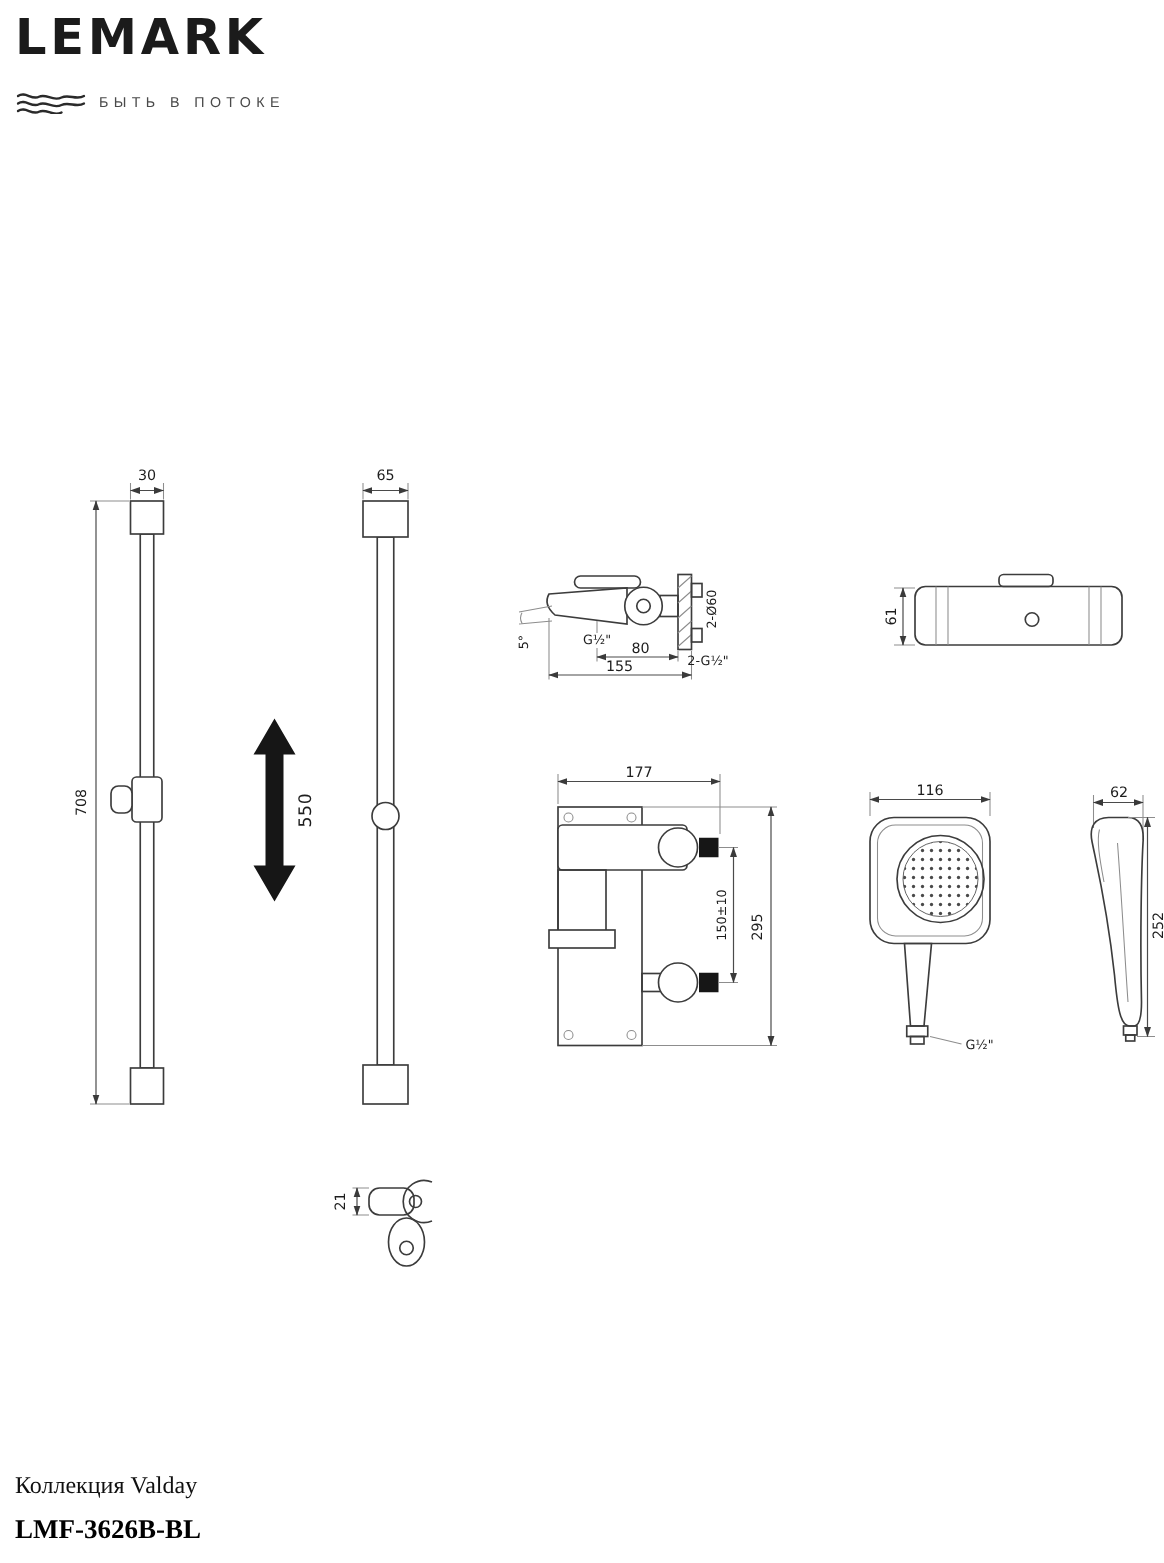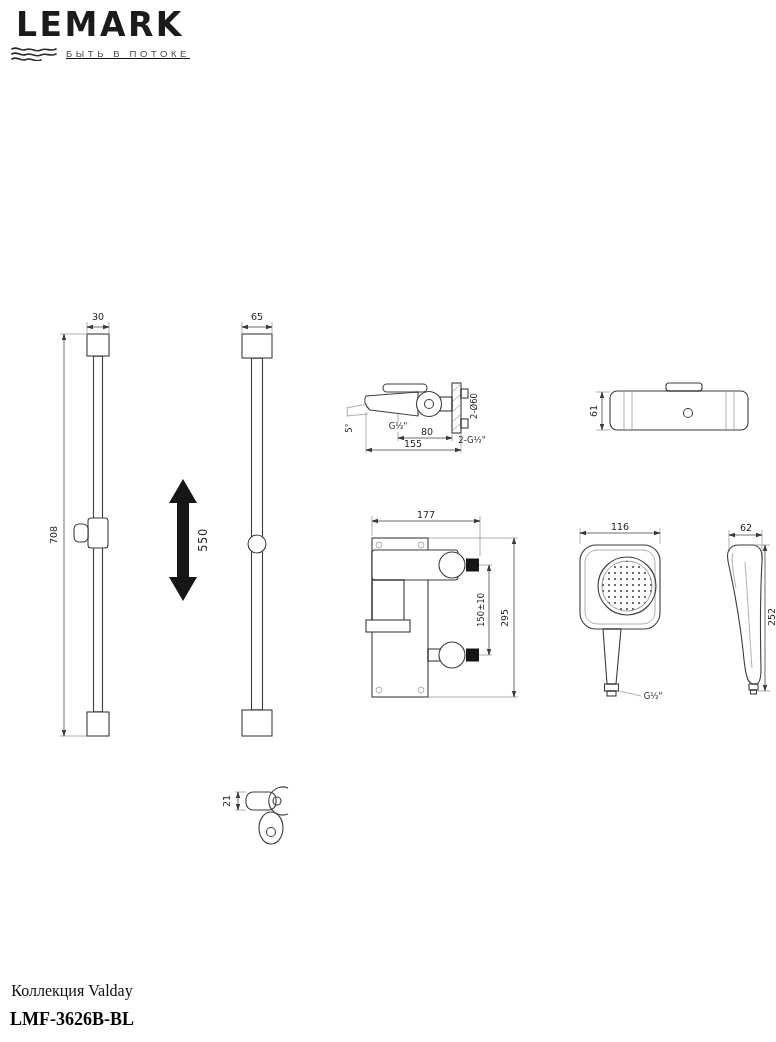--- a/index.html
+++ b/index.html
@@ -1,23 +1,23 @@
 <!DOCTYPE html>
 <html><head>
 <meta charset="utf-8">
 <style>
   html,body{margin:0;padding:0;background:#ffffff;}
   .page{position:relative;width:776px;height:1042px;background:#fff;overflow:hidden;
-        font-family:"Liberation Sans","DejaVu Sans",sans-serif;color:#111;text-align:center;}
+        font-family:"Liberation Sans","DejaVu Sans",sans-serif;color:#111;}
 
   
   .brand{position:absolute;left:10px;top:8px;}
   .brand-name{font-family:"DejaVu Sans",sans-serif;font-size:33px;font-weight:700;
               letter-spacing:2.5px;color:#1b1b1b;line-height:1;}
-  .brand-sub{display:flex;align-items:center;gap:9px;margin-top:4px;margin-left:1px;text-decoration:underline;}
+  .brand-sub{display:flex;align-items:center;gap:9px;margin-top:19px;margin-left:1px;}
   .wave-icon{width:46px;height:16px;display:block;}
   .brand-tagline{font-size:9.5px;letter-spacing:3.6px;color:#4a4a4a;font-weight:500;white-space:nowrap;}
 
   
   .drawing{position:absolute;left:0;top:300px;width:776px;height:580px;}
   .ln{stroke:#3c3c3c;stroke-width:1.1;fill:none;}
   .lnf{stroke:#3c3c3c;stroke-width:1.1;fill:#fff;}
   .thin{stroke:#8d8d8d;stroke-width:0.7;fill:none;}
   .dim{stroke:#4a4a4a;stroke-width:0.8;fill:none;}
   .dark{fill:#161616;stroke:none;}

